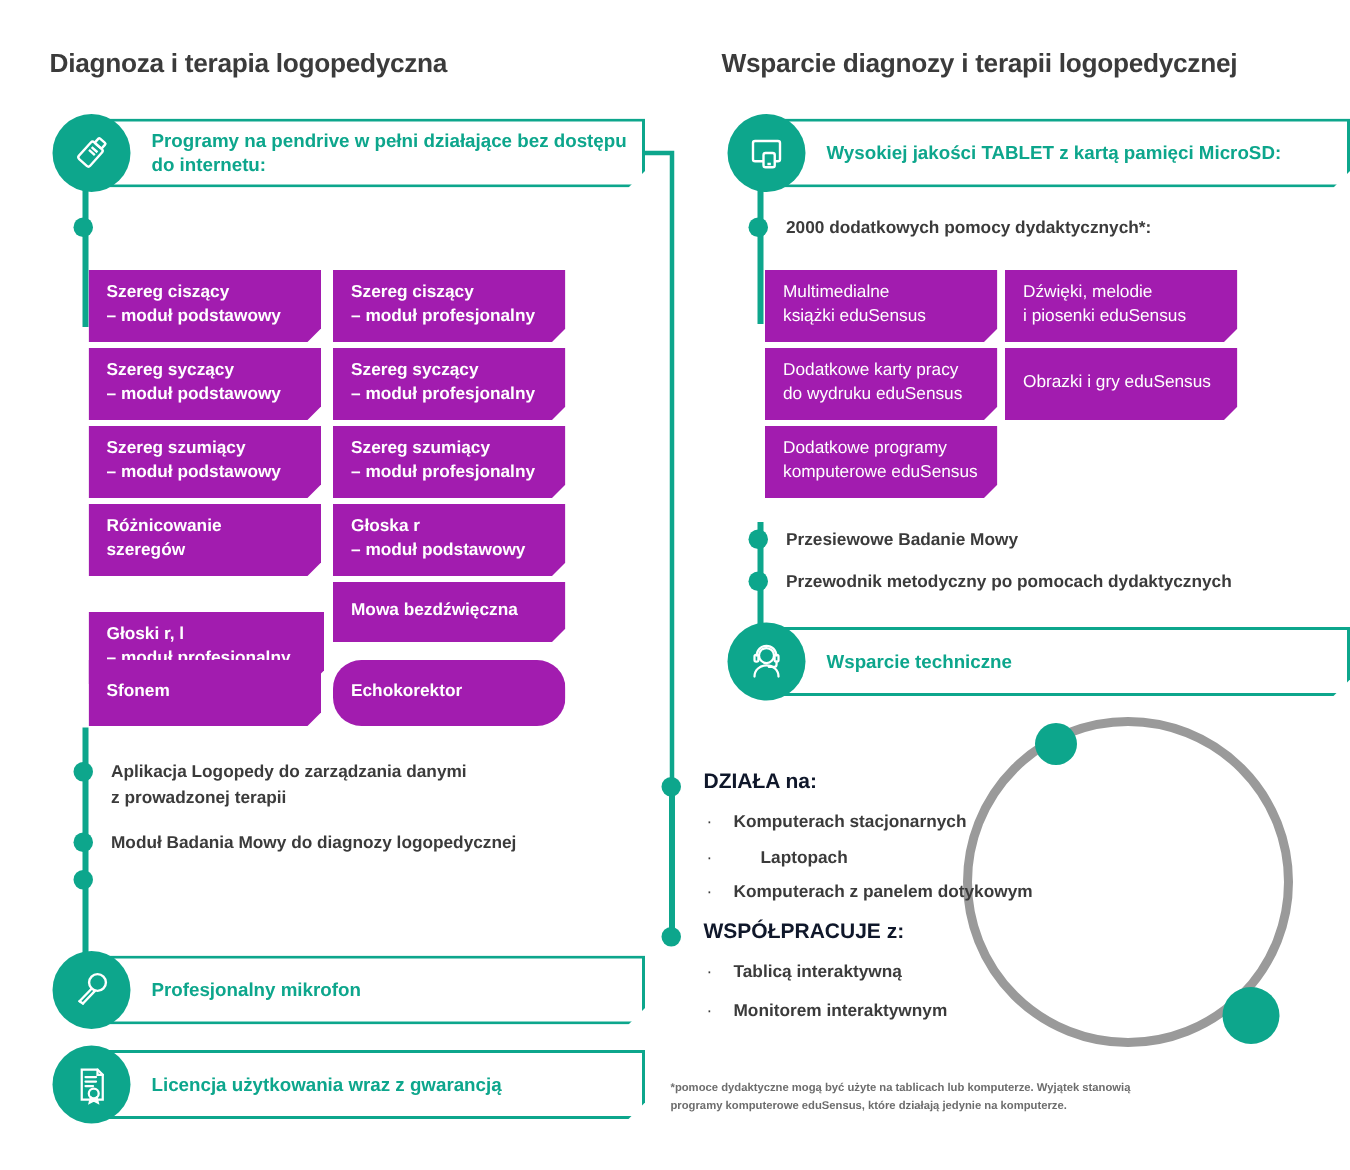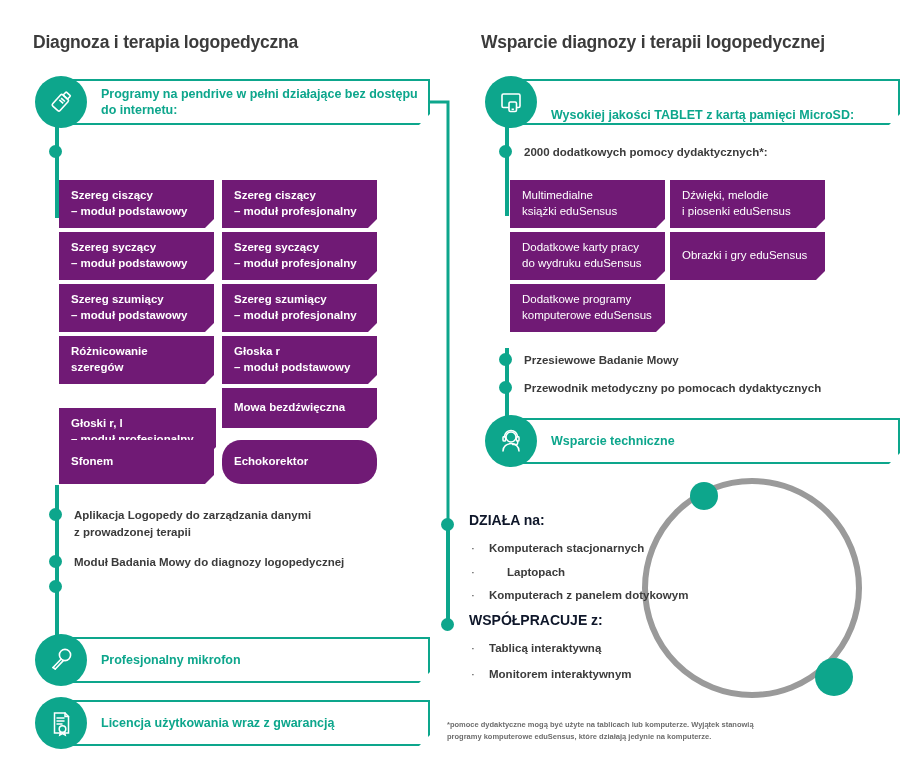--- a/index.html
+++ b/index.html
@@ -81,21 +81,21 @@
     font-size: 11.5px;
     font-weight: bold;
     color: #3b3b3b;
     line-height: 1.45;
     white-space: pre-line;
   }
 
   
   .tile {
     position: absolute;
-    background: #701a75;
+    background: #a21caf;
     color: #ffffff;
     font-size: 11.5px;
     font-weight: bold;
     line-height: 1.38;
     display: flex;
     align-items: center;
     padding: 0 12px;
     white-space: pre-line;
     clip-path: polygon(0 0, 100% 0, 100% calc(100% - 9px), calc(100% - 9px) 100%, 0 100%);
   }
@@ -243,21 +243,21 @@
           <path d="M14.6 23.6 L13.8 27 L16.5 25.6 L19.2 27 L18.4 23.6"></path>
         </g>
       </svg>
     </div>
   </div>
 
   <div class="rail" style="left:505px; top:108px; height:108px;"></div>
   <div class="rail" style="left:505px; top:348px; height:100px;"></div>
 
   <div class="cap" style="left:485px; top:79px; width:395px;">
-    <div class="cap-box" style="width:381px;align-items:flex-end;">
+    <div class="cap-box" style="width:381px;">
       <div class="cap-title">Wysokiej jakości TABLET
 z kartą pamięci MicroSD:</div>
     </div>
     <div class="cap-icon">
       <svg width="30" height="30" viewBox="0 0 30 30">
         <g fill="none" stroke="#ffffff" stroke-width="1.6">
           <rect x="6" y="7" width="18" height="13.5" rx="1.4"></rect>
           <rect x="13" y="15" width="7.5" height="9.5" rx="1.4" fill="#0da68c"></rect>
           <line x1="15.6" y1="22.3" x2="17.9" y2="22.3"></line>
         </g>

